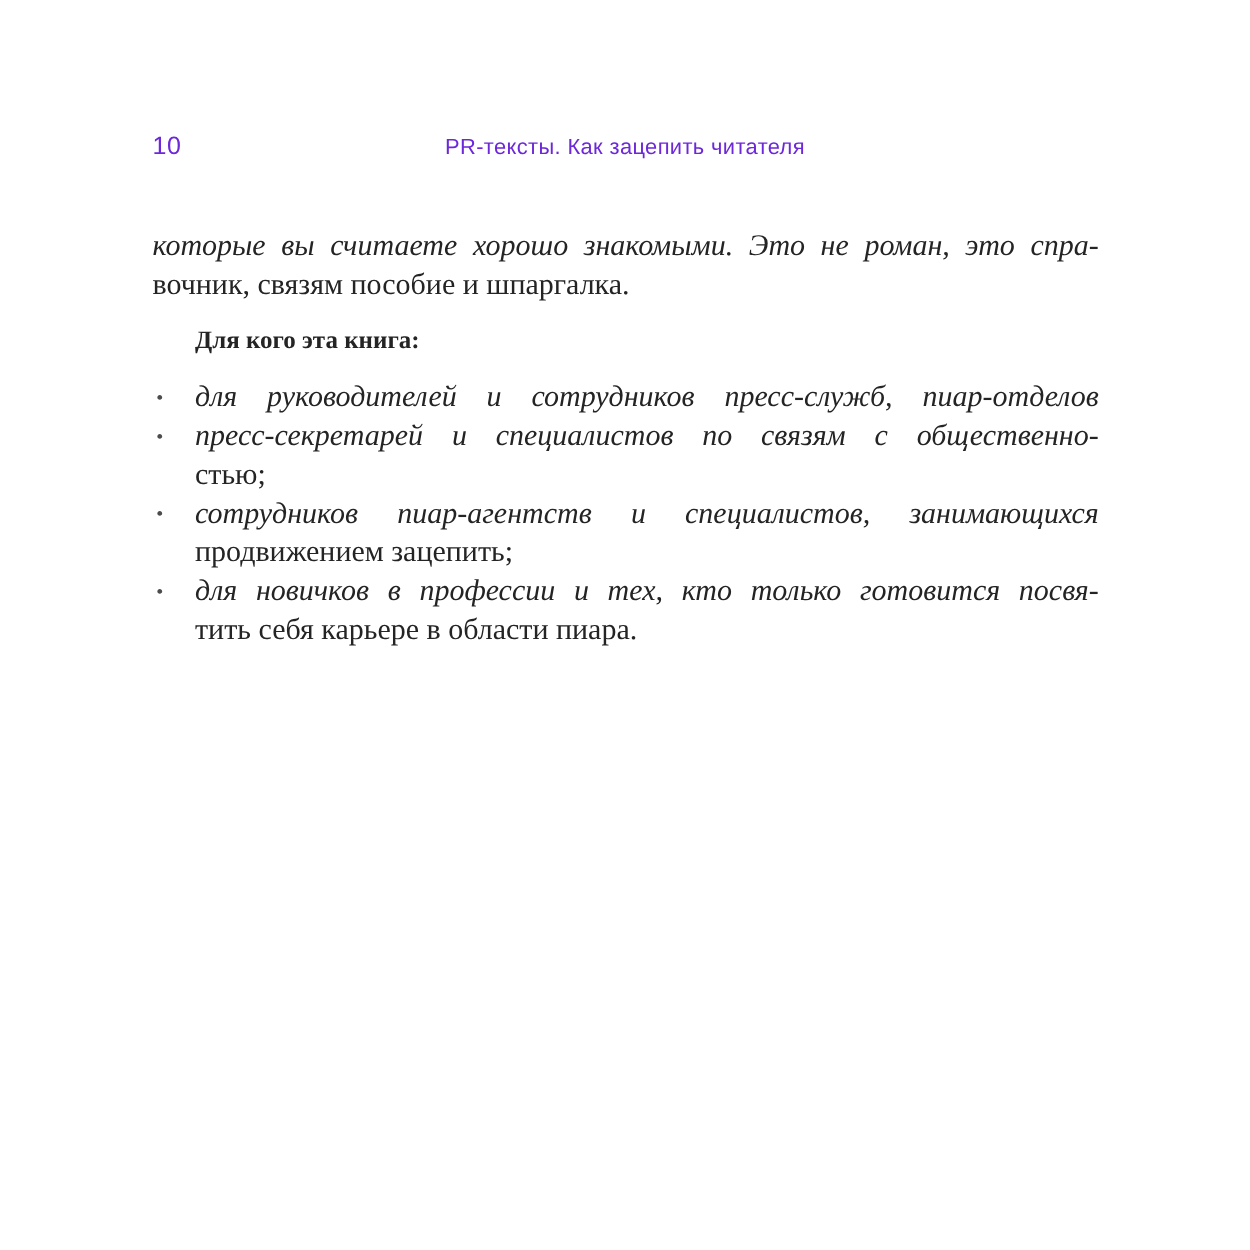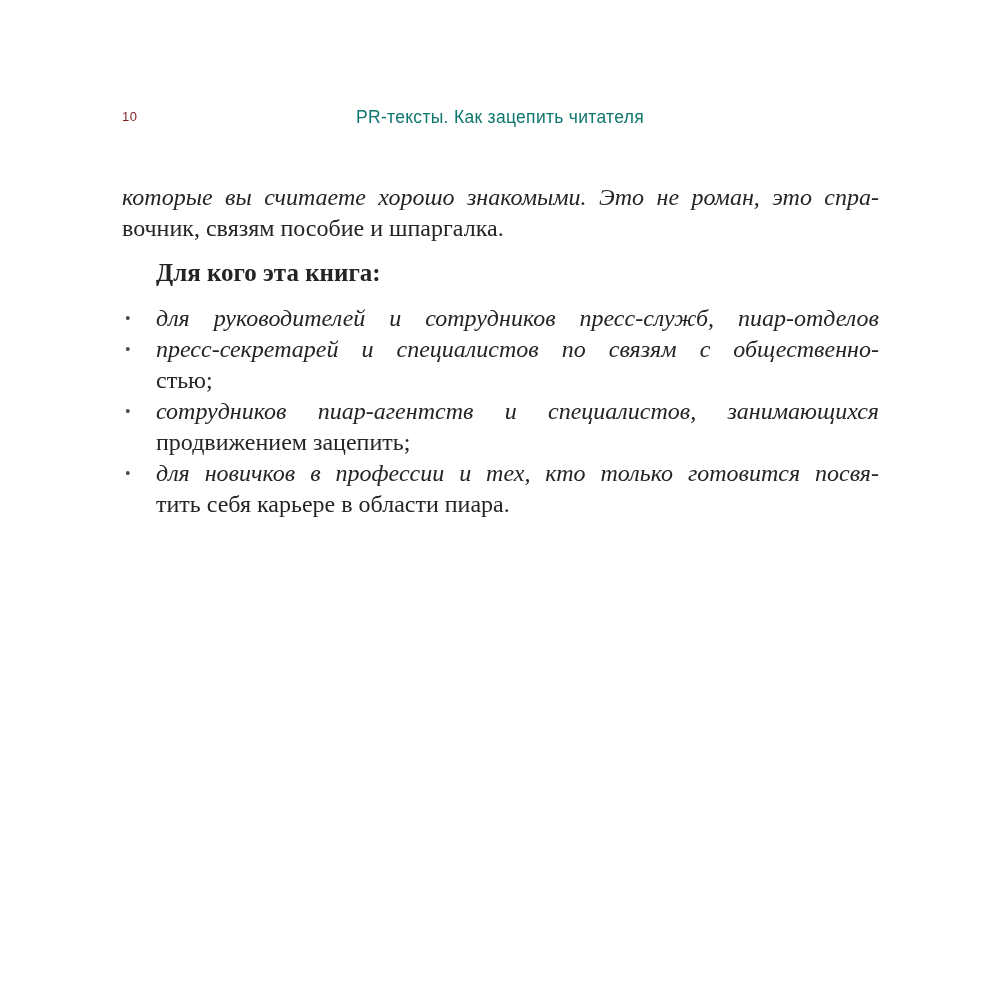--- a/index.html
+++ b/index.html
@@ -21,51 +21,51 @@
     top: 106px;
     left: 122px;
     right: 122px;
     height: 24px;
     font-family: "Liberation Sans", sans-serif;
   }
   .pagenum {
     position: absolute;
     left: 0;
     top: 0;
-    font-size: 13px;
+    font-size: 20px;
     line-height: 22px;
-    color: #7f1d1d;
+    color: #6d28d9;
     letter-spacing: 0.5px;
   }
   .runtitle {
     text-align: center;
     font-size: 17.5px;
     line-height: 22px;
-    color: #0f766e;
+    color: #6d28d9;
     letter-spacing: 0.3px;
   }
   
   .content {
     position: absolute;
     left: 122px;
     top: 182px;
     width: 757px;
     color: #242424;
     font-size: 24px;
     line-height: 31px;
   }
   .line { text-align: left; }
   .line.stretch {
     text-align: justify;
     text-align-last: justify;
     font-style: italic;
   }
   .section-heading {
     font-weight: bold;
-    font-size: 25px;
+    font-size: 20px;
     margin: 13px 0 0 0;
     padding-left: 34px;
     line-height: 31px;
     font-family: Liberation Serif, serif;
   }
   .bullet-list {
     margin-top: 15px;
   }
   .bullet-item {
     display: flex;

